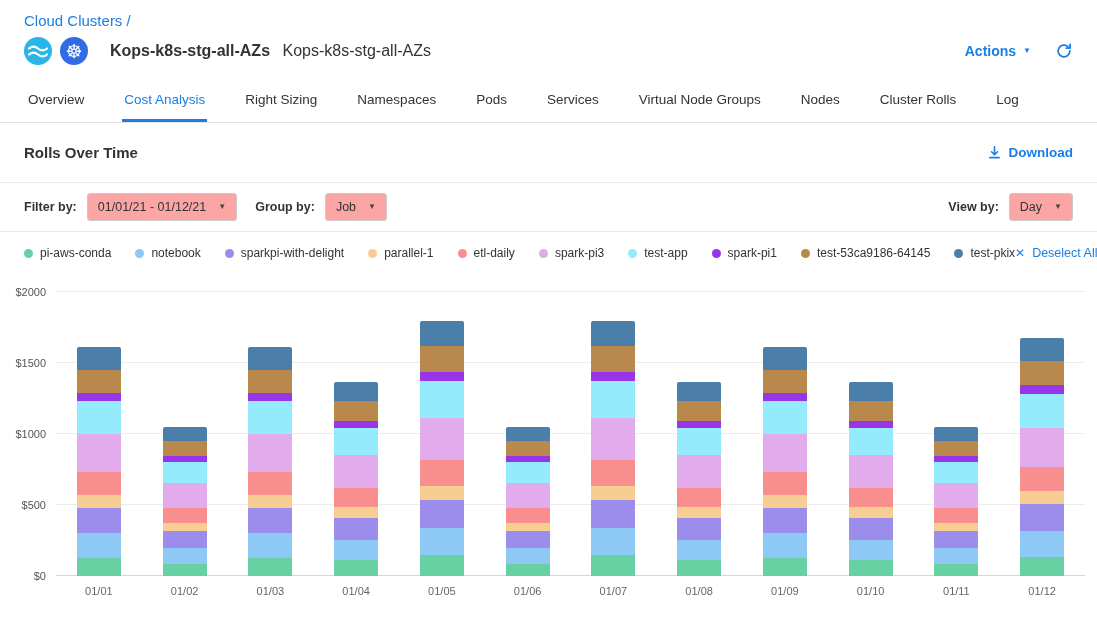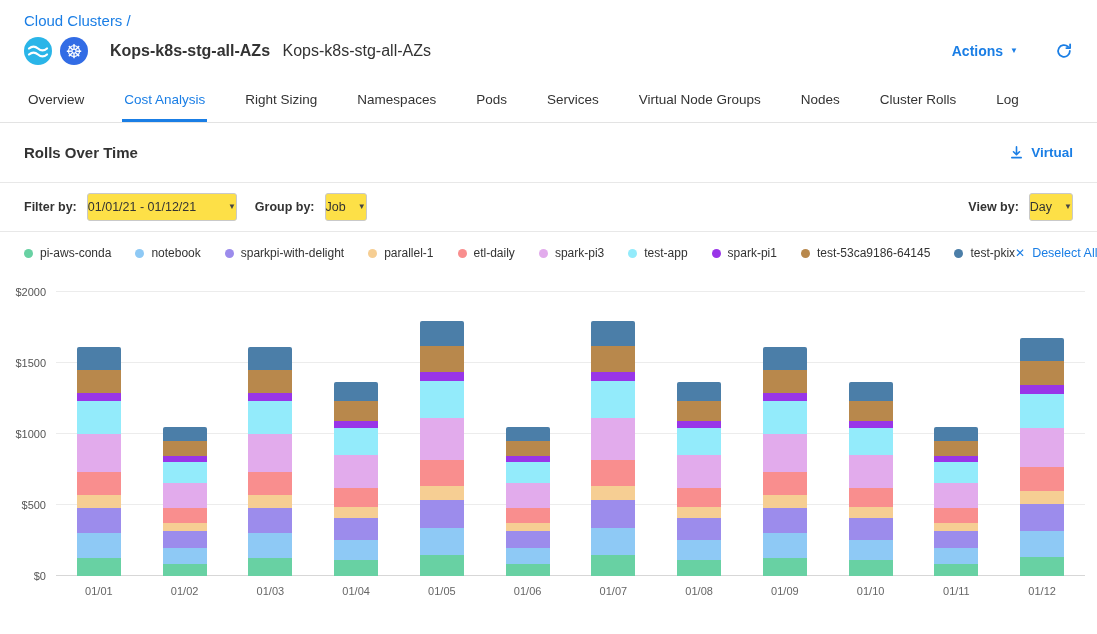--- a/index.html
+++ b/index.html
@@ -13,42 +13,42 @@
   .breadcrumb { padding: 12px 24px 2px; font-size: 15px; }
   .breadcrumb a { color: #1a7ee5; text-decoration: none; cursor: pointer; }
   
   .header { display:flex; align-items:center; gap:8px; padding: 6px 24px 12px; }
   .logo { width:28px; height:28px; flex:0 0 auto; }
   .k8s-logo { width:28px; height:28px; border-radius:50%; background:#326CE5; color:#fff;
     display:flex; align-items:center; justify-content:center; font-size:19px; line-height:1; flex:0 0 auto;}
   .title { font-size:16px; margin-left:14px; white-space:nowrap; }
   .title .bold { font-weight:bold; }
   .title .reg { font-weight:normal; margin-left:8px; }
-  .header-right { margin-left:auto; display:flex; align-items:center; gap:37px; }
+  .header-right { margin-left:auto; display:flex; align-items:center; gap:24px; }
   .actions-btn { color:#1a7ee5; font-weight:bold; font-size:14px; display:flex; gap:7px;
     align-items:center; background:none; border:none; cursor:pointer; font-family:inherit; }
   .caret { font-size:8px; line-height:1; }
   .refresh-btn { background:none; border:none; cursor:pointer; padding:0; display:flex; }
   
   .tabs { display:flex; gap:36px; padding:0 26px; border-bottom:1px solid #e3e3e3; }
   .tab { padding:15px 2px 12px; font-size:13.5px; color:#333; border:none; background:none;
     cursor:pointer; border-bottom:3px solid transparent; font-family:inherit; white-space:nowrap; }
   .tab.active { color:#1a7ee5; border-bottom-color:#1a7ee5; }
   
   .section-row { display:flex; justify-content:space-between; align-items:center;
     padding:21px 24px; border-bottom:1px solid #e8e8e8; }
   .section-title { font-size:15px; font-weight:bold; }
   .download-btn { color:#1a7ee5; font-size:13.5px; font-weight:bold; display:flex; gap:7px;
     align-items:center; background:none; border:none; cursor:pointer; font-family:inherit; }
   
   .filter-row { display:flex; align-items:center; gap:10px; padding:10px 24px;
     border-bottom:1px solid #e8e8e8; }
   .lbl { font-size:12.5px; font-weight:bold; white-space:nowrap; }
   .select { display:flex; align-items:center; gap:12px; border:1px solid #c9c9c9;
-    border-radius:3px; padding:6px 0; font-size:12.5px; background:#fde047; cursor:pointer;
+    border-radius:3px; padding:6px 10px; font-size:12.5px; background:#fca5a5; cursor:pointer;
     font-family:inherit; color:#333; white-space:nowrap; }
   .select .caret { color:#444; }
   .add-filter { margin-left:8px; color:#1a7ee5; border:1px solid #1a7ee5; background:#fff;
     border-radius:3px; padding:7px 15px; font-size:13px; font-weight:bold; cursor:pointer; font-family:inherit; }
   .filter-right { margin-left:auto; display:flex; align-items:center; gap:10px; }
   
   .legend-row { display:flex; align-items:flex-end; padding:14px 24px 8px; }
   .legend-items { display:flex; gap:24px; flex:1; flex-wrap:nowrap; }
   .legend-item { display:flex; align-items:center; gap:7px; font-size:12px; cursor:pointer; white-space:nowrap; }
   .dot { width:9px; height:9px; border-radius:50%; flex:0 0 auto; }
@@ -117,21 +117,21 @@
     <button class="tab">Log</button>
   </nav>
 
 <div class="section-row">
   <span class="section-title">Rolls Over Time</span>
   <button class="download-btn">
     <svg viewBox="0 0 16 16" width="15" height="15">
       <path d="M8 2v8M4.8 7.2 8 10.4l3.2-3.2" stroke="#1a7ee5" stroke-width="1.7" fill="none" stroke-linecap="round" stroke-linejoin="round"></path>
       <path d="M3 13.5h10" stroke="#1a7ee5" stroke-width="1.7" stroke-linecap="round"></path>
     </svg>
-    <span>Virtual</span>
+    <span>Download</span>
   </button>
 </div>
 
 <div class="filter-row">
   <span class="lbl">Filter by:</span>
   <button class="select" style="min-width:150px; justify-content:space-between;">
     <span>01/01/21 - 01/12/21</span>
     <span class="caret">▼</span>
   </button>
   <span class="lbl" style="margin-left:8px;">Group by:</span>

